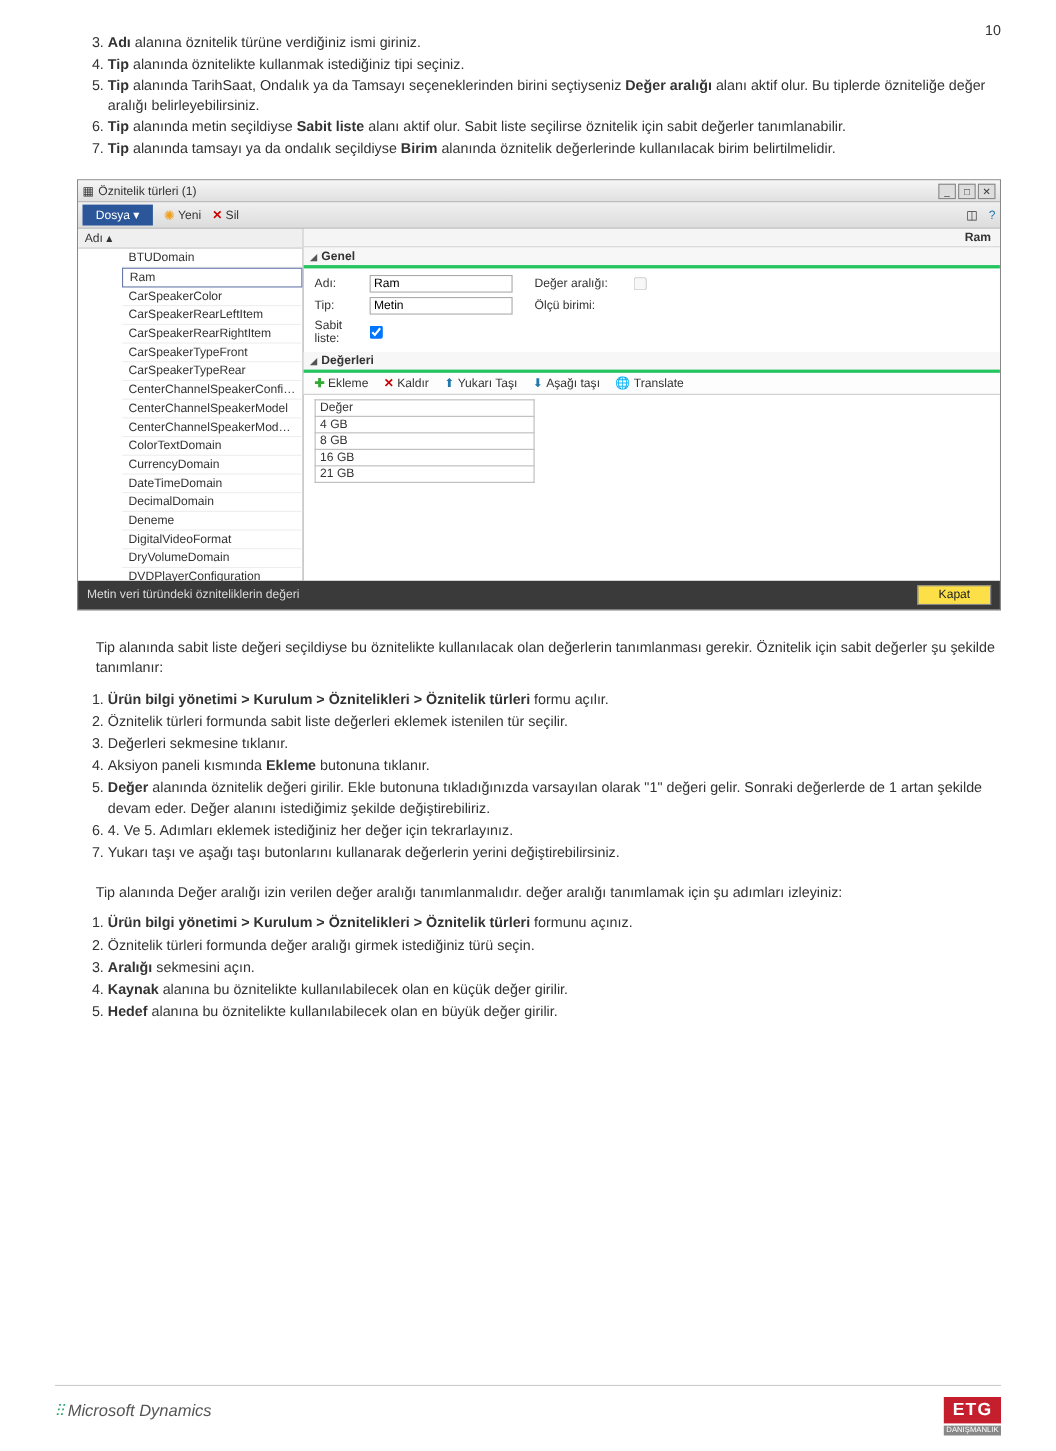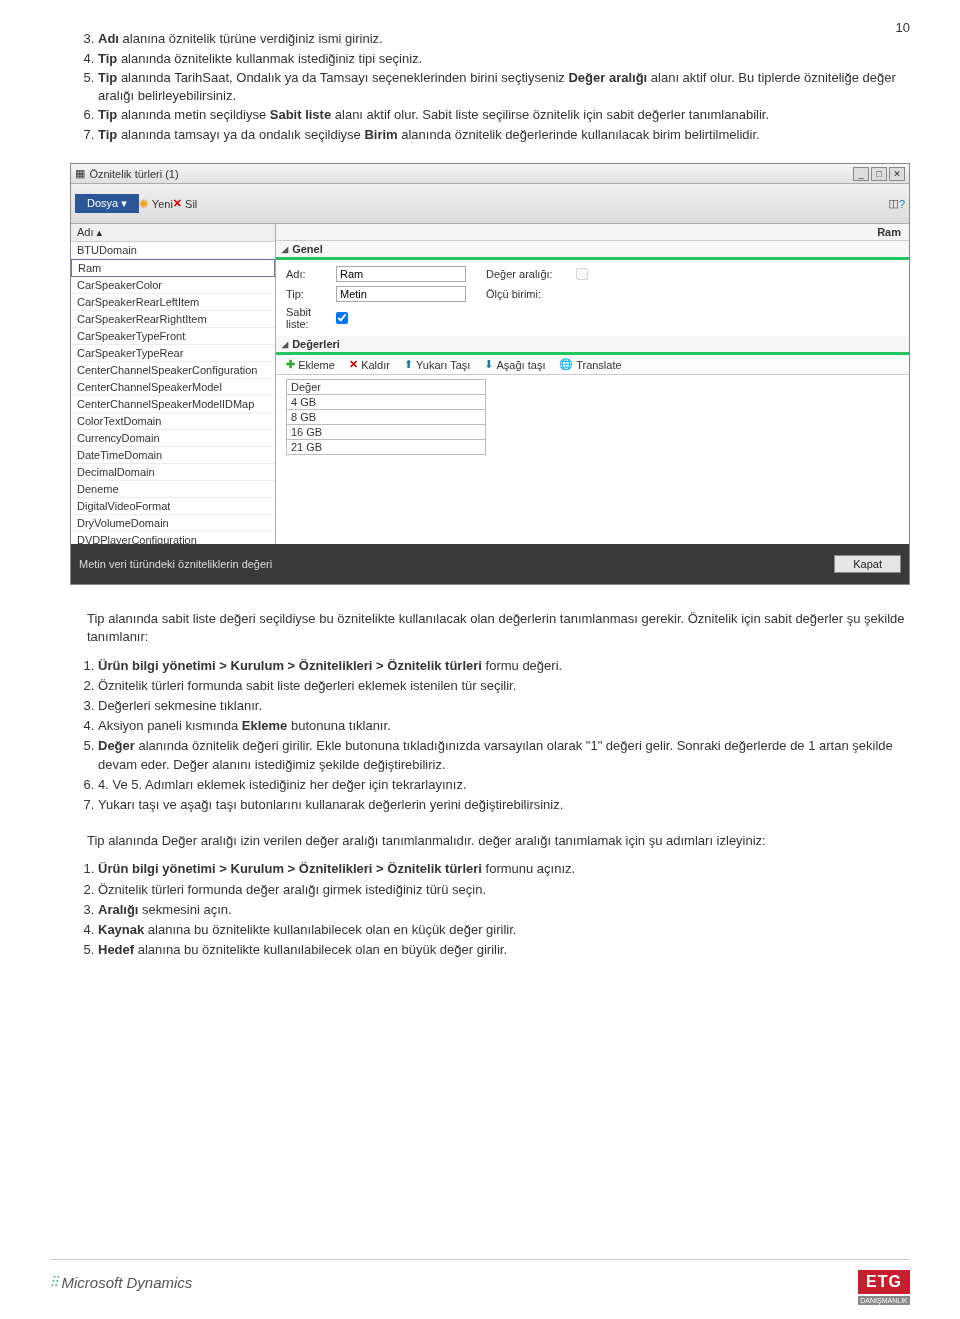--- a/index.html
+++ b/index.html
@@ -31,43 +31,43 @@
     height: 20px; padding: 0 4px; background: linear-gradient(#f5f5f5,#e0e0e0);
     border-bottom: 1px solid #aaa;
   }
   .titlebar .title { display:flex; align-items:center; gap:4px;}
   .titlebar .winbtns { display:flex; gap:2px;}
   .titlebar .winbtns div {
     width:16px;height:14px;border:1px solid #888;background:#ddd;
     display:flex;align-items:center;justify-content:center;font-size:9px;
   }
   .menubar {
-    display:flex;align-items:center;height:40px;
+    display:flex;align-items:center;height:24px;
     background:linear-gradient(#f0f0f0,#dcdcdc);
-    border-bottom:1px solid #aaa;padding:0 4px;gap:0;
+    border-bottom:1px solid #aaa;padding:0 4px;gap:10px;
   }
   .menubar .file {
     background:#2b579a;color:#fff;padding:3px 12px;font-size:11px;
   }
   .menubar .act { display:flex;align-items:center;gap:3px;cursor:default;}
   .sun { color:#f0a020;font-size:12px;}
   .xred { color:#c00;font-weight:bold;}
   .body-split { display:flex; height:320px; background:#fff;}
   .left-pane {
     width:205px;border-right:1px solid #aaa;overflow:hidden;
     display:flex;flex-direction:column;
   }
   .left-head {
     background:#efefef;border-bottom:1px solid #ccc;padding:2px 6px;
     display:flex;justify-content:space-between;align-items:center;
   }
   .left-list { flex:1;overflow-y:auto;}
   .left-list div {
     padding:2px 6px;border-bottom:1px solid #eee;white-space:nowrap;
-    overflow:hidden;text-overflow:ellipsis;
+    overflow:hidden;text-overflow:ellipsis;margin-left:40px;
   }
   .left-list div.sel { background:#fff;border:1px solid #67a; }
   .right-pane { flex:1; display:flex;flex-direction:column;}
   .right-top {
     display:flex;justify-content:flex-end;padding:2px 8px;
     border-bottom:1px solid #ccc;background:#f5f5f5;font-weight:600;
   }
   .section-hdr {
     background:#f7f7f7;padding:2px 6px;font-weight:600;
     border-bottom:3px solid #22c55e;display:flex;align-items:center;gap:4px;
@@ -86,24 +86,24 @@
   .val-toolbar span { display:flex;align-items:center;gap:3px;}
   .plus{color:#3a3;font-weight:bold;}
   .arrblue{color:#27a;}
   .val-table { border-collapse:collapse;margin:4px 10px;width:200px;}
   .val-table td,.val-table th{
     border:1px solid #bbb;padding:1px 4px;text-align:left;font-weight:normal;
     font-size:11px;
   }
   .statusbar{
     display:flex;justify-content:space-between;align-items:center;
-    background:#3a3a3a;color:#ddd;height:40px;padding:0 8px;font-size:11px;
+    background:#3a3a3a;color:#ddd;height:26px;padding:0 8px;font-size:11px;
   }
   .statusbar .kapat{
-    background:#e5e5e5;color:#222;padding:2px 18px;border:1px solid #888;
+    background:#fde047;color:#222;padding:2px 18px;border:1px solid #888;
   }
 
   p.para { margin:18px 0 10px 17px; line-height:1.4;}
   ol.sub { list-style:decimal;padding-left:28px;margin-bottom:10px;}
   ol.sub li { margin-bottom:2px; line-height:1.4;}
 
   
   .footer {
     position:absolute;left:50px;right:50px;bottom:25px;
     border-top:1px solid #ccc;padding-top:10px;
@@ -251,21 +251,21 @@
     </div>
   </div>
   <div class="statusbar">
     <span>Metin veri türündeki özniteliklerin değeri</span>
     <span class="kapat">Kapat</span>
   </div>
 </div>
 
 <p class="para">Tip alanında sabit liste değeri seçildiyse bu öznitelikte kullanılacak olan değerlerin tanımlanması gerekir. Öznitelik için sabit değerler şu şekilde tanımlanır:</p>
 <ol class="sub" id="list1">
-    <li><span class="bold">Ürün bilgi yönetimi &gt; Kurulum &gt; Öznitelikleri &gt; Öznitelik türleri</span><span> formu değeri.</span></li>
+    <li><span class="bold">Ürün bilgi yönetimi &gt; Kurulum &gt; Öznitelikleri &gt; Öznitelik türleri</span><span> formu açılır.</span></li>
     <li><span>Öznitelik türleri formunda sabit liste değerleri eklemek istenilen tür seçilir.</span></li>
     <li><span>Değerleri sekmesine tıklanır.</span></li>
     <li><span>Aksiyon paneli kısmında </span><span class="bold">Ekleme</span><span> butonuna tıklanır.</span></li>
     <li><span class="bold">Değer</span><span> alanında öznitelik değeri girilir. Ekle butonuna tıkladığınızda varsayılan olarak "1" değeri gelir. Sonraki değerlerde de 1 artan şekilde devam eder. Değer alanını istediğimiz şekilde değiştirebiliriz.</span></li>
     <li><span>4. Ve 5. Adımları eklemek istediğiniz her değer için tekrarlayınız.</span></li>
     <li><span>Yukarı taşı ve aşağı taşı butonlarını kullanarak değerlerin yerini değiştirebilirsiniz.</span></li>
   </ol>
 
 <p class="para">Tip alanında Değer aralığı izin verilen değer aralığı tanımlanmalıdır. değer aralığı tanımlamak için şu adımları izleyiniz:</p>
 <ol class="sub" id="list2">

